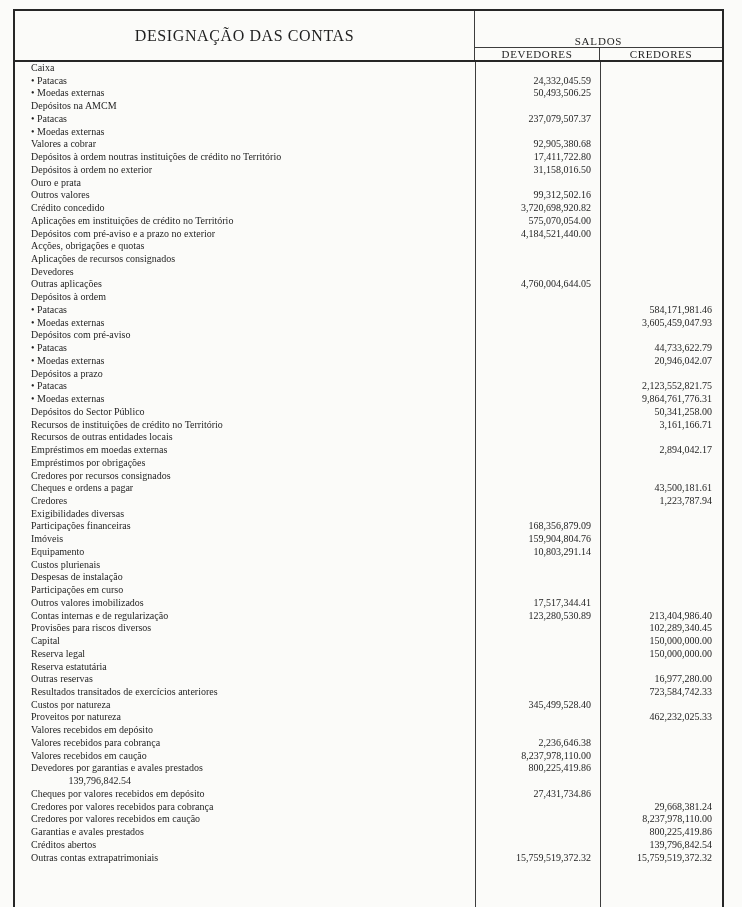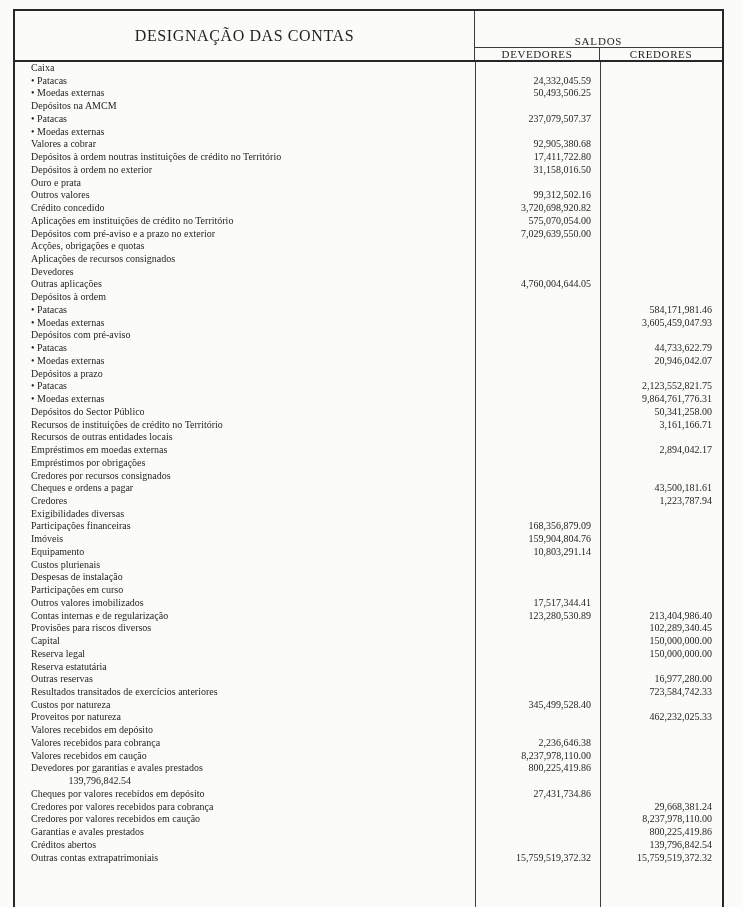--- a/index.html
+++ b/index.html
@@ -228,21 +228,21 @@
           <div class="c-dev">3,720,698,920.82</div>
           <div class="c-cred"></div>
         </div>
         <div class="trow">
           <div class="c-label">Aplicações em instituições de crédito no Território</div>
           <div class="c-dev">575,070,054.00</div>
           <div class="c-cred"></div>
         </div>
         <div class="trow">
           <div class="c-label">Depósitos com pré-aviso e a prazo no exterior</div>
-          <div class="c-dev">7,029,639,550.00</div>
+          <div class="c-dev">4,184,521,440.00</div>
           <div class="c-cred"></div>
         </div>
         <div class="trow">
           <div class="c-label">Acções, obrigações e quotas</div>
           <div class="c-dev"></div>
           <div class="c-cred"></div>
         </div>
         <div class="trow">
           <div class="c-label">Aplicações de recursos consignados</div>
           <div class="c-dev"></div>

